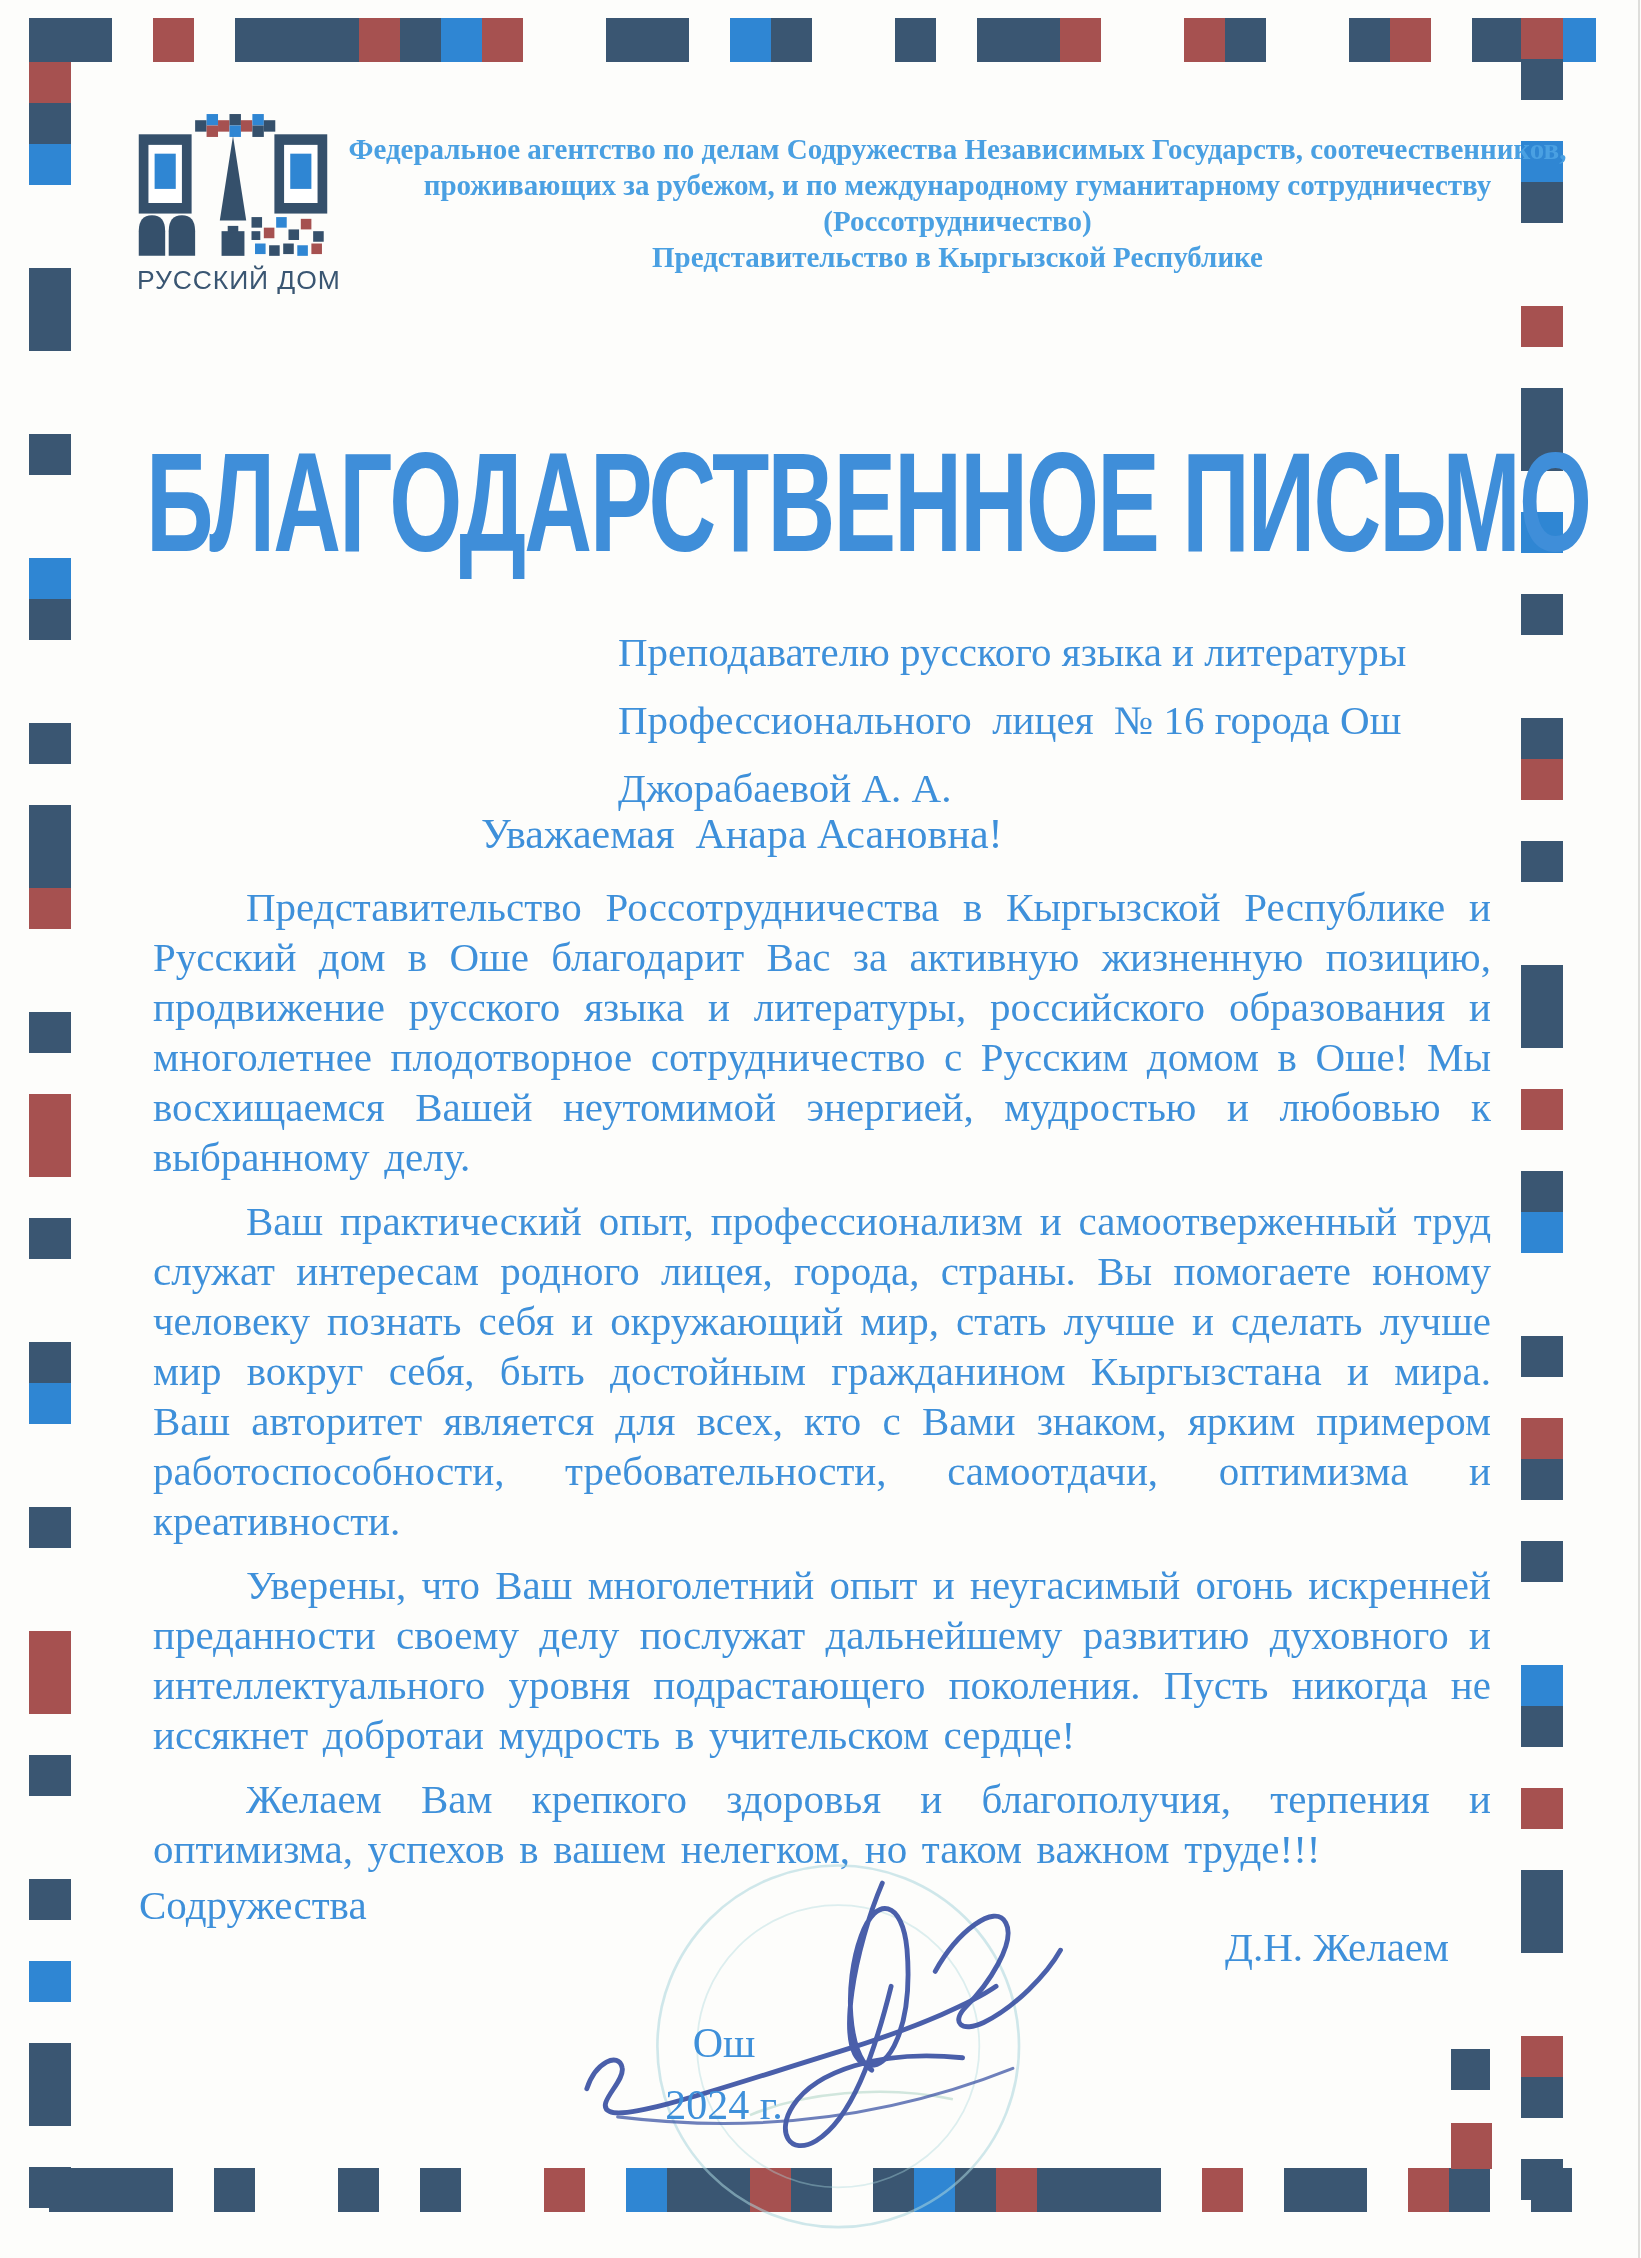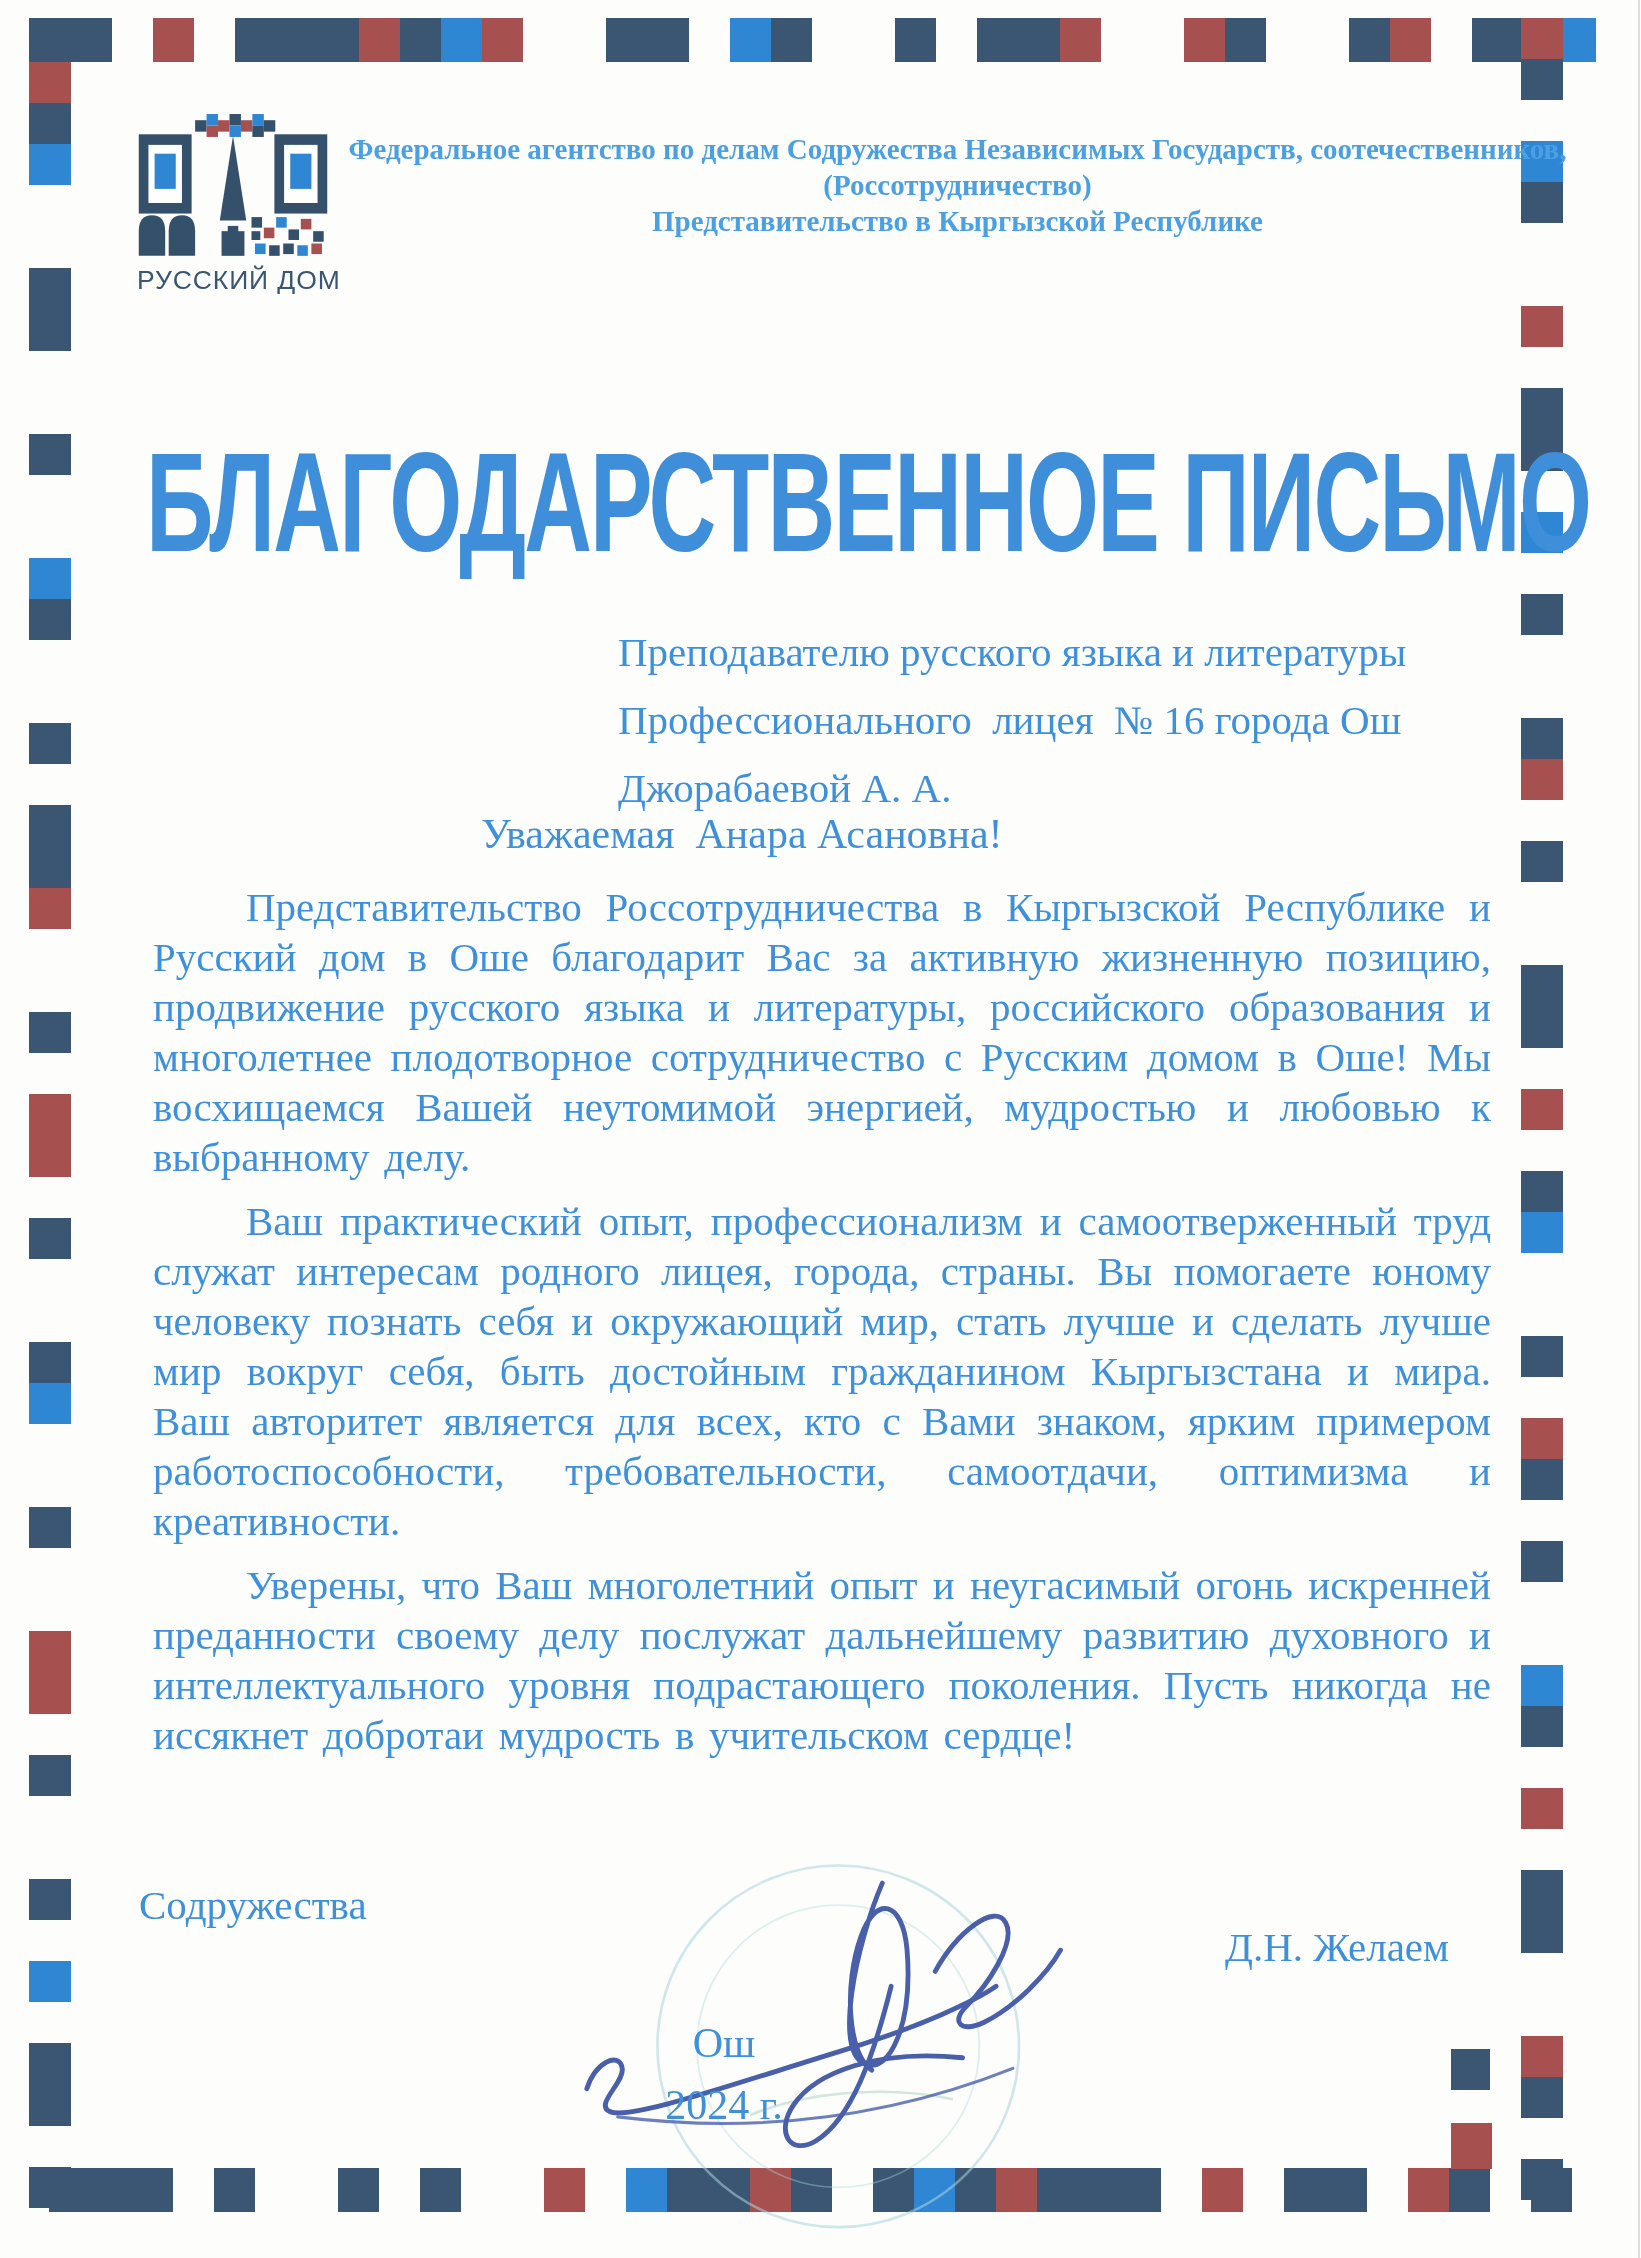--- a/index.html
+++ b/index.html
@@ -238,40 +238,42 @@
       <rect x="166" y="148" width="12" height="12" fill="#35506b"></rect>
       <rect x="182" y="150" width="12" height="12" fill="#2f86d3"></rect>
       <rect x="198" y="148" width="12" height="12" fill="#a65150"></rect>
       <rect x="130" y="134" width="10" height="10" fill="#35506b"></rect>
     </svg>
     <div id="logo-text">РУССКИЙ ДОМ</div>
   </div>
 
   <div id="agency-lines">
       <div class="agency-line">Федеральное агентство по делам Содружества Независимых Государств, соотечественников,</div>
+      <div class="agency-line">проживающих за рубежом, и по международному гуманитарному сотрудничеству</div>
       <div class="agency-line">(Россотрудничество)</div>
       <div class="agency-line">Представительство в Кыргызской Республике</div>
     </div>
 
   <div id="title-wrap">
     <div id="title">БЛАГОДАРСТВЕННОЕ ПИСЬМО</div>
   </div>
 
   <div id="addressee">
       <div class="addressee-line">Преподавателю русского языка и литературы</div>
       <div class="addressee-line">Профессионального  лицея  № 16 города Ош</div>
       <div class="addressee-line">Джорабаевой А. А.</div>
     </div>
 
   <div id="salutation">Уважаемая  Анара Асановна!</div>
 
   <div id="body-paragraphs">
       <p class="body-par">Представительство Россотрудничества в Кыргызской Республике и Русский дом в Оше благодарит  Вас за активную жизненную позицию, продвижение русского языка и литературы, российского образования и многолетнее плодотворное сотрудничество с Русским домом в Оше! Мы восхищаемся Вашей неутомимой энергией, мудростью и любовью к выбранному делу.</p>
       <p class="body-par">Ваш практический опыт, профессионализм и самоотверженный труд служат интересам родного лицея, города, страны. Вы помогаете юному человеку познать себя и окружающий мир, стать лучше и сделать лучше мир вокруг себя, быть достойным гражданином Кыргызстана и мира. Ваш авторитет является для всех, кто с Вами знаком, ярким примером работоспособности, требовательности, самоотдачи, оптимизма и креативности.</p>
       <p class="body-par">Уверены, что Ваш многолетний опыт и неугасимый огонь искренней преданности своему делу послужат дальнейшему развитию духовного и интеллектуального уровня подрастающего поколения. Пусть никогда не иссякнет добротаи мудрость в учительском сердце!</p>
+      <p class="body-par">Желаем   Вам крепкого здоровья и благополучия, терпения и оптимизма, успехов в вашем нелегком, но таком важном труде!!!</p>
     </div>
 
   <div id="sig-position">
       <div class="sig-line">Содружества</div>
     </div>
   <div id="sig-name">Д.Н. Желаем</div>
 
   <svg id="ink-layer" width="1642" height="2258" viewBox="0 0 1861 2560">
     <circle cx="950" cy="2320" r="205" fill="none" stroke="#a9d6dd" stroke-width="3" opacity="0.55"></circle>
     <circle cx="950" cy="2320" r="160" fill="none" stroke="#a9d6dd" stroke-width="2" opacity="0.4"></circle>

